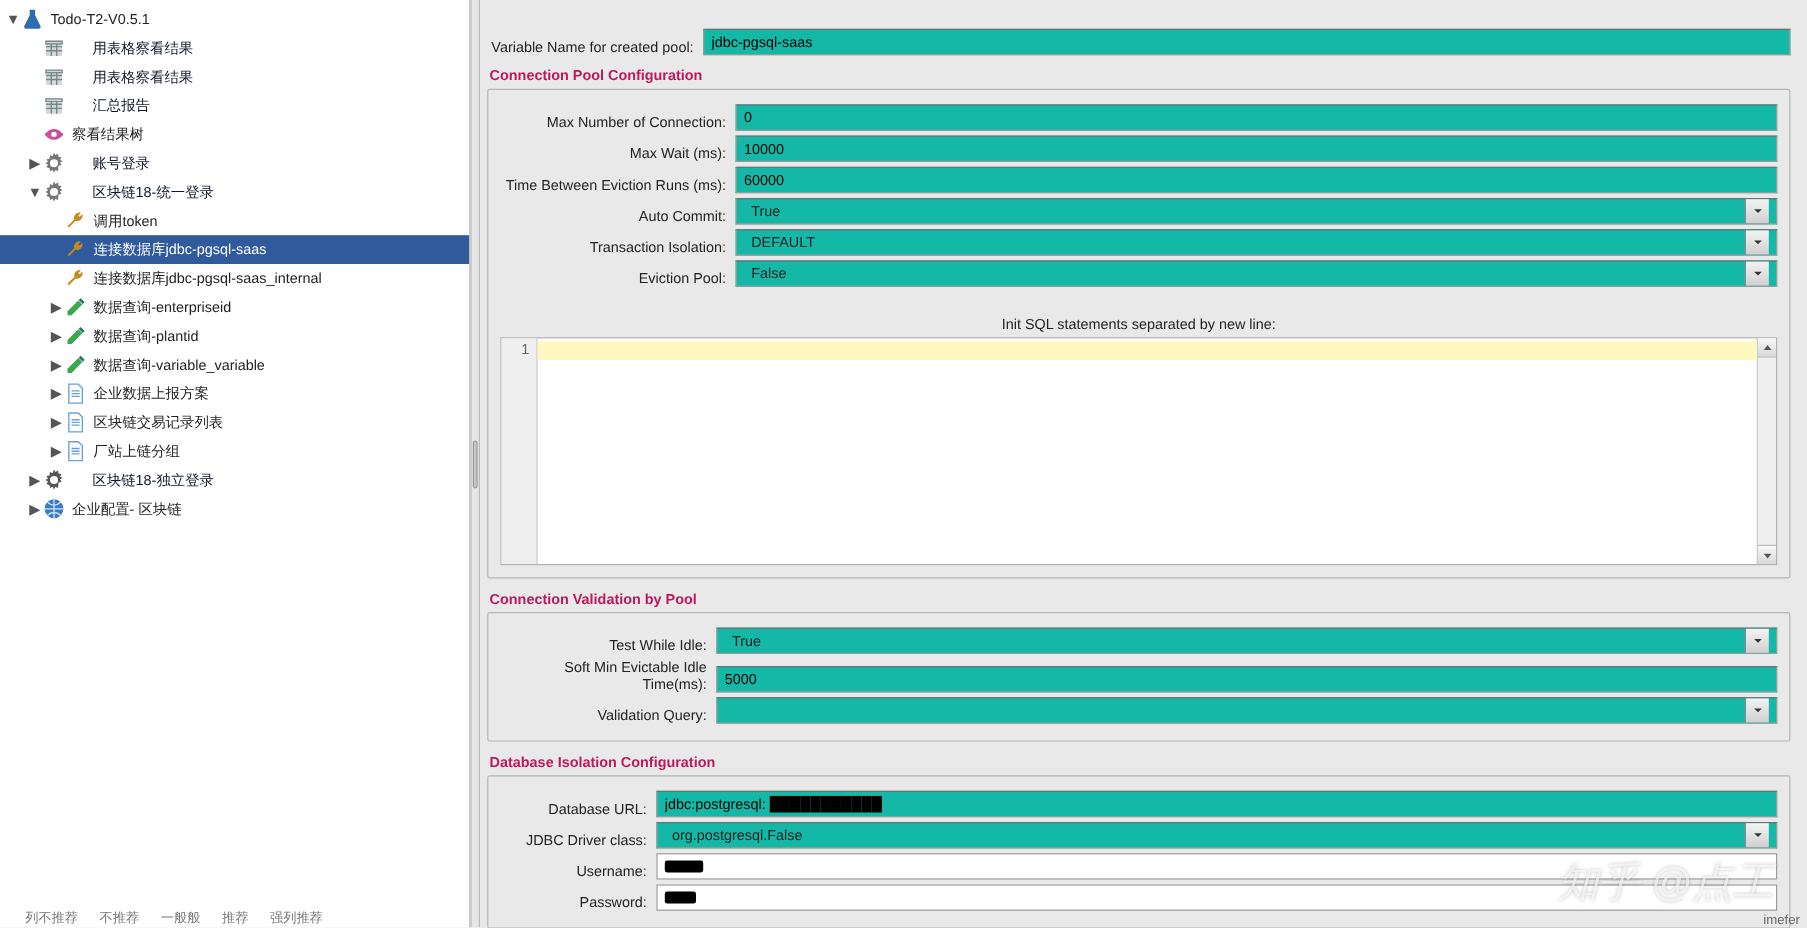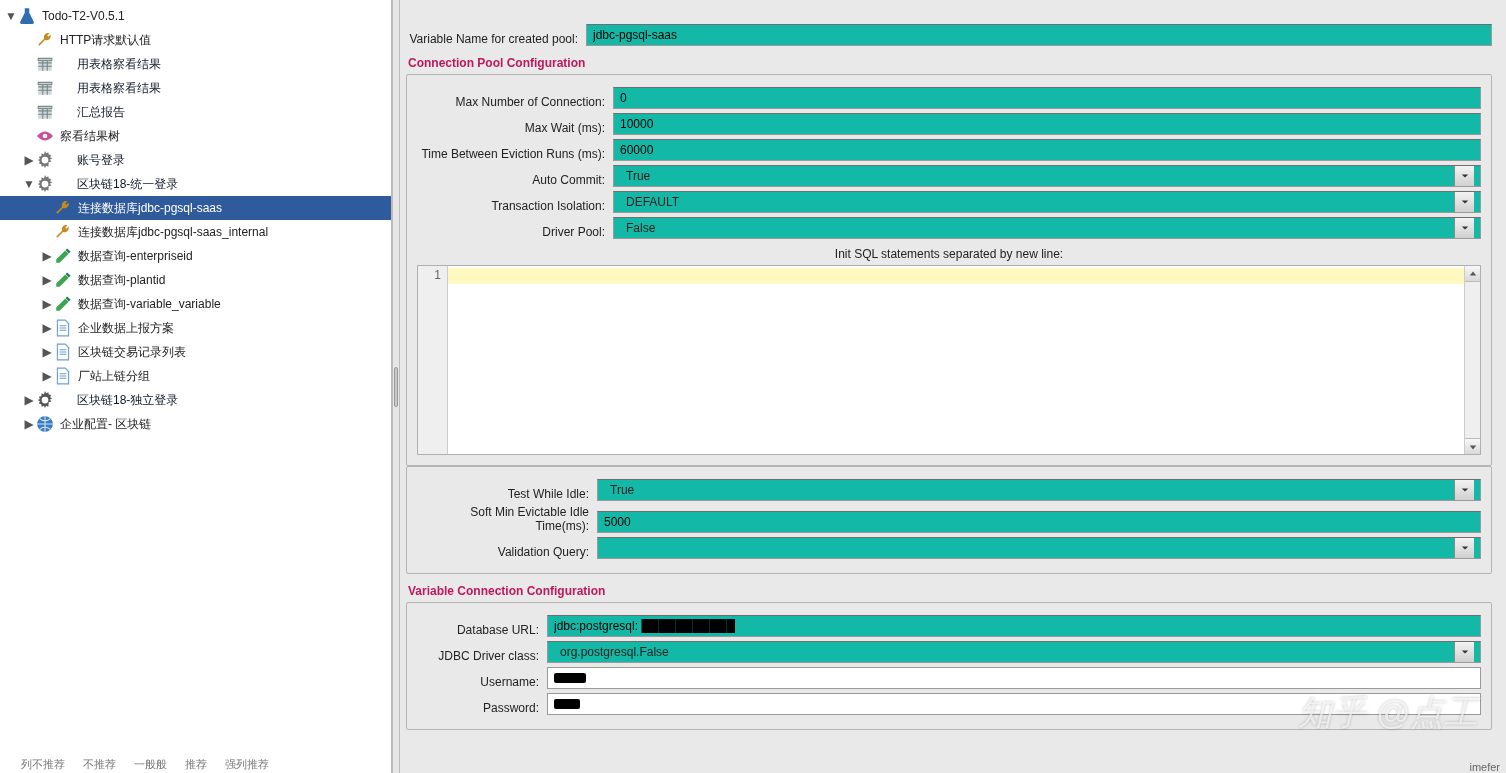--- a/index.html
+++ b/index.html
@@ -92,21 +92,21 @@
 
   .section-title{
     font-weight:bold; color:#be185d; margin:10px 0 4px 0;
     padding-left:2px;
   }
   .group{
     border:1px solid #b5b5b5; background:#e9e9e9;
     padding:8px 10px 10px 10px; border-radius:2px;
   }
   .subhead{
-    text-align:center; margin:8px 0 4px 0;
+    text-align:center; margin:24px 0 4px 0;
   }
   .editor-wrap{
     display:flex; border:1px solid #b0b0b0; background:#fff; height:190px;
   }
   .gutter{
     width:30px; background:#efefef; border-right:1px solid #ccc;
     text-align:right; padding:2px 6px 0 0; color:#666;
   }
   .editor{
     flex:1; position:relative;
@@ -117,21 +117,21 @@
   }
   .scrollbar-v{
     width:16px; background:#efefef; border-left:1px solid #ccc;
     display:flex; flex-direction:column;
   }
   .scrollbar-v .arrow{height:16px;background:linear-gradient(#f8f8f8,#d8d8d8);border-bottom:1px solid #bbb;display:flex;align-items:center;justify-content:center}
   .scrollbar-v .arrow.bot{border-bottom:none;border-top:1px solid #bbb;margin-top:auto}
   .form-panel .row .lbl-db{width:130px;text-align:right;padding-right:8px;}
 
   .watermark{
-    position:fixed; right:28px; bottom:37px;
+    position:fixed; right:28px; bottom:14px;
     font-size:34px; color:rgba(255,255,255,0.65);
     font-style:italic; pointer-events:none;
     text-shadow:0 0 3px rgba(0,0,0,.25);
   }
   .footer-strip{
     position:fixed; left:0; bottom:0; height:18px;
     font-size:11px; color:#777; padding-left:6px;
     display:flex; gap:18px; align-items:center;margin-left:15px;
   }
 
@@ -154,29 +154,20 @@
   <div class="tree-node ind0">
     <span class="disc">▼</span>
     <span class="icon">
         <svg viewBox="0 0 16 16" class="svg-flask">
           <path d="M6 1h4v4l4 8c.5 1-.2 2-1.3 2H3.3C2.2 15 1.5 14 2 13l4-8V1z"></path>
         </svg>
       </span>
     <span class="label">Todo-T2-V0.5.1</span>
   </div>
   <div id="tree-body">
-      <div class="tree-node ind1">
-        <span class="disc"></span>
-        <span class="icon">
-          <svg viewBox="0 0 16 16" class="svg-wrench">
-            <path d="M13 3a4 4 0 01-5 5L3 13l-1-1 5-5a4 4 0 015-5l-2 2 1 1 2-2z"></path>
-          </svg>
-        </span>
-        <span class="label">HTTP请求默认值</span>
-      </div>
       <div class="tree-node ind1 dim">
         <span class="disc"></span>
         <span class="icon">
           <svg viewBox="0 0 16 16" class="svg-table">
             <path d="M2 3h12v2H2zM2 6h12v8H2z" opacity=".4"></path>
             <path d="M2 3h12v2H2zM2 7h12M2 10h12M6 5v9M10 5v9" stroke="#788" fill="none"></path>
           </svg>
         </span>
         <span class="label">用表格察看结果</span>
       </div>
@@ -220,20 +211,29 @@
       </div>
       <div class="tree-node ind1 dim">
         <span class="disc">▼</span>
         <span class="icon">
           <svg viewBox="0 0 16 16" class="svg-gear">
             <path d="M8 5a3 3 0 100 6 3 3 0 000-6zM8 0l1 2 2-1 .3 2.2 2.2.3-1 2 2 1-2 1 1 2-2.2.3L11 14l-2-1-1 2-1-2-2 1-.3-2.2L2.5 11l1-2-2-1 2-1-1-2 2.2-.3L5 2l2 1z"></path>
           </svg>
         </span>
         <span class="label">区块链18-统一登录</span>
       </div>
+      <div class="tree-node ind2">
+        <span class="disc"></span>
+        <span class="icon">
+          <svg viewBox="0 0 16 16" class="svg-wrench">
+            <path d="M13 3a4 4 0 01-5 5L3 13l-1-1 5-5a4 4 0 015-5l-2 2 1 1 2-2z"></path>
+          </svg>
+        </span>
+        <span class="label">调用token</span>
+      </div>
       <div class="tree-node ind2 selected">
         <span class="disc"></span>
         <span class="icon">
           <svg viewBox="0 0 16 16" class="svg-wrench">
             <path d="M13 3a4 4 0 01-5 5L3 13l-1-1 5-5a4 4 0 015-5l-2 2 1 1 2-2z"></path>
           </svg>
         </span>
         <span class="label">连接数据库jdbc-pgsql-saas</span>
       </div>
       <div class="tree-node ind2">
@@ -368,21 +368,21 @@
       <div class="combo">
           <span class="val">DEFAULT</span>
           <span class="btn">
             <svg viewBox="0 0 10 10">
               <path d="M1 3l4 4 4-4z" fill="#333"></path>
             </svg>
           </span>
         </div>
       </div>
     <div class="row">
-        <span class="wide-lbl">Driver Pool:</span>
+        <span class="wide-lbl">Eviction Pool:</span>
       <div class="combo">
           <span class="val">False</span>
           <span class="btn">
             <svg viewBox="0 0 10 10">
               <path d="M1 3l4 4 4-4z" fill="#333"></path>
             </svg>
           </span>
         </div>
       </div>
     <div class="subhead">Init SQL statements separated by new line:</div>
@@ -399,20 +399,21 @@
           </div>
         <div class="arrow bot">
             <svg width="8" height="8" viewBox="0 0 10 10">
               <path d="M1 3h8L5 8z" fill="#555"></path>
             </svg>
           </div>
       </div>
     </div>
   </div>
 
+  <div class="section-title">Connection Validation by Pool</div>
   <div class="group">
     <div class="row">
         <span class="lbl">Test While Idle:</span>
       <div class="combo">
           <span class="val">True</span>
           <span class="btn">
             <svg viewBox="0 0 10 10">
               <path d="M1 3l4 4 4-4z" fill="#333"></path>
             </svg>
           </span>
@@ -428,21 +429,21 @@
           <span class="val"></span>
           <span class="btn">
             <svg viewBox="0 0 10 10">
               <path d="M1 3l4 4 4-4z" fill="#333"></path>
             </svg>
           </span>
         </div>
       </div>
   </div>
 
-  <div class="section-title">Variable Connection Configuration</div>
+  <div class="section-title">Database Isolation Configuration</div>
   <div class="group">
     <div class="row">
         <span class="lbl-db">Database URL:</span>
       <input type="text" id="dburl" value="jdbc:postgresql: ███████████" style="">
       </div>
     <div class="row">
         <span class="lbl-db">JDBC Driver class:</span>
       <div class="combo">
           <span class="val">org.postgresql.False</span>
           <span class="btn">

